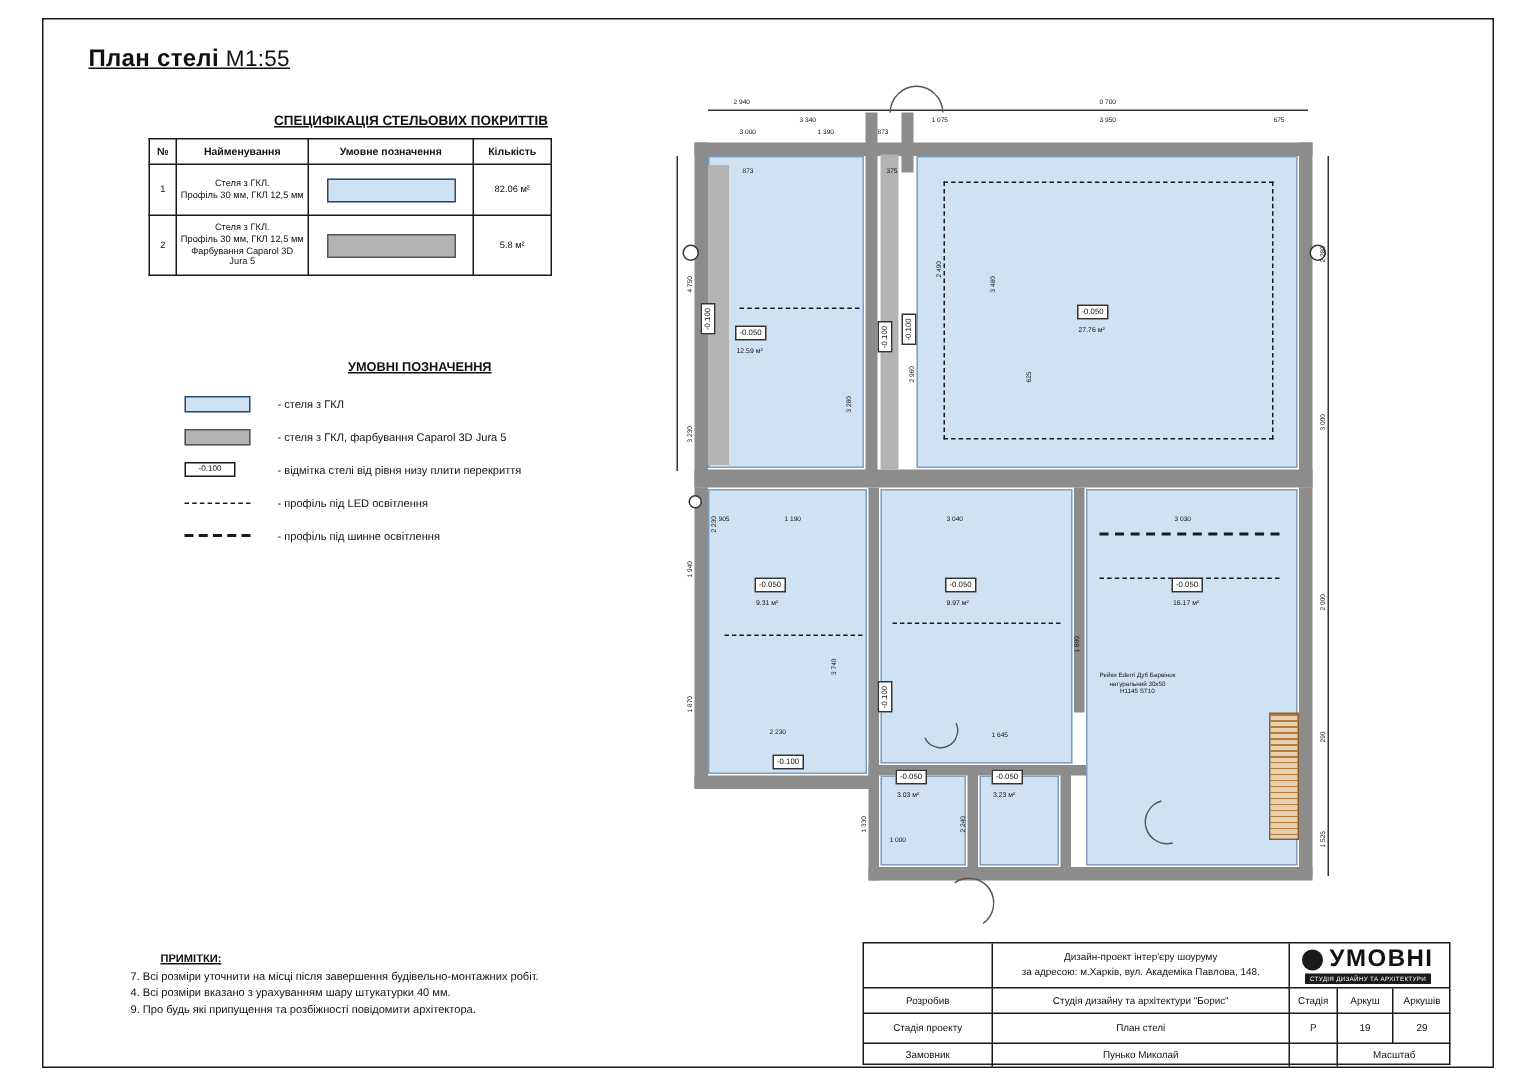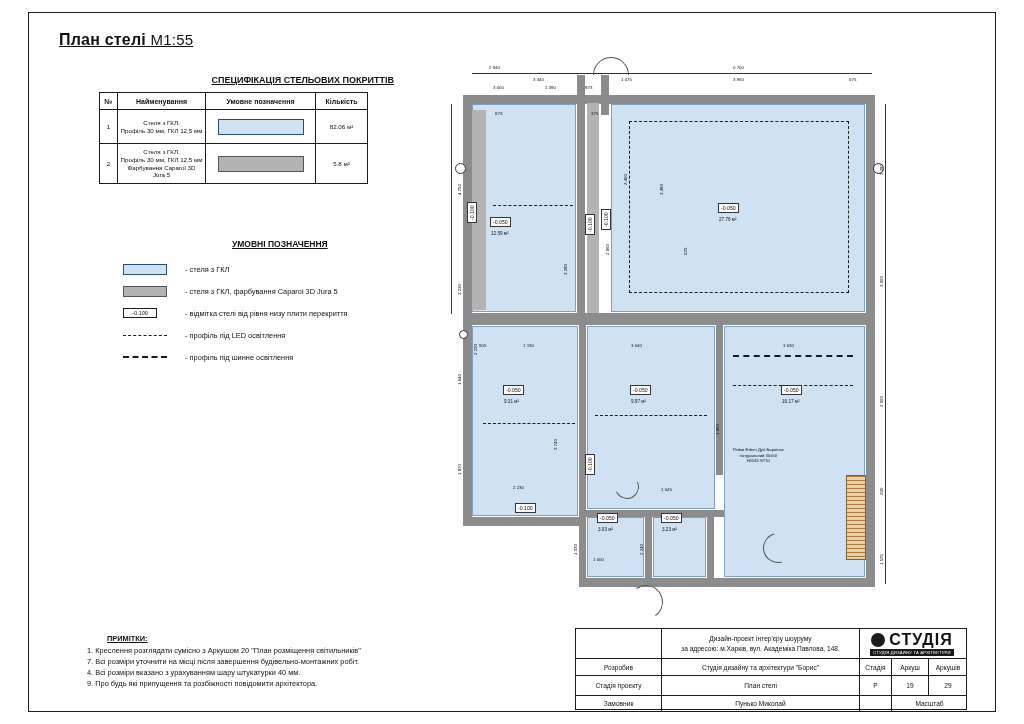--- a/index.html
+++ b/index.html
@@ -15,21 +15,21 @@
 
   
   .title {
     position:absolute; left:30px; top:18px;
     font-size:16px; font-weight:bold; letter-spacing:.2px;text-decoration:underline;
   }
   .title .scale { font-weight:normal; font-size:15px; }
 
   
   .spec-head {
-    position:absolute; left:125px; top:62px; width:240px; text-align:right;
+    position:absolute; left:125px; top:62px; width:240px; text-align:center;
     font-size:9px; font-weight:bold; text-decoration:underline;
   }
   table.spec {
     position:absolute; left:70px; top:79px;
     border-collapse:collapse; font-size:6.2px; background:#fff;
   }
   table.spec th, table.spec td {
     border:1px solid #1a1a1a; text-align:center; vertical-align:middle;
     padding:2px 2px;
   }
@@ -188,21 +188,20 @@
     <div class="lrow">
       <span class="key">
           <span class="kthick"></span>
         </span>
       <span class="txt">- профіль під шинне освітлення</span>
     </div>
   </div>
 
   <div class="notes">
     <div class="nh">ПРИМІТКИ:</div>
-    <div>1. Креслення розглядати сумісно з Аркушом 20 "План розміщення світильників"</div>
     <div>7. Всі розміри уточнити на місці після завершення будівельно-монтажних робіт.</div>
     <div>4. Всі розміри вказано з урахуванням шару штукатурки 40 мм.</div>
     <div>9. Про будь які припущення та розбіжності повідомити архітектора.</div>
   </div>
 
   <div class="stamp">
 
     <div class="cell" style="left:0;top:0;width:86px;height:30px;"></div>
     <div class="cell" style="left:0;top:30px;width:86px;height:17px;">Розробив</div>
     <div class="cell" style="left:0;top:47px;width:86px;height:20px;">Стадія проекту</div>
@@ -213,21 +212,21 @@
       <span>за адресою: м.Харків, вул. Академіка Павлова, 148.</span>
     </div>
     <div class="cell" style="left:86px;top:30px;width:198px;height:17px;">Студія дизайну та архітектури "Борис"</div>
     <div class="cell" style="left:86px;top:47px;width:198px;height:20px;">План стелі</div>
     <div class="cell nb" style="left:86px;top:67px;width:198px;height:15px;">Пунько Миколай</div>
 
     <div class="logo-box">
       <div style="display:flex;flex-direction:column;align-items:center;">
         <div style="display:flex;align-items:center;gap:4px;">
           <span style="width:14px;height:14px;border-radius:50%;background:#1a1a1a;display:inline-block;"></span>
-          <span class="logo-text">СТУДІЯ</span>
+          <span class="logo-text">УМОВНІ</span>
         </div>
         <span class="logo-sub">СТУДІЯ ДИЗАЙНУ ТА АРХІТЕКТУРИ</span>
       </div>
     </div>
 
     <div class="cell" style="left:284px;top:30px;width:32px;height:17px;">Стадія</div>
     <div class="cell" style="left:316px;top:30px;width:37px;height:17px;">Аркуш</div>
     <div class="cell nr" style="left:353px;top:30px;width:38px;height:17px;">Аркушів</div>
 
     <div class="cell" style="left:284px;top:47px;width:32px;height:20px;">Р</div>

